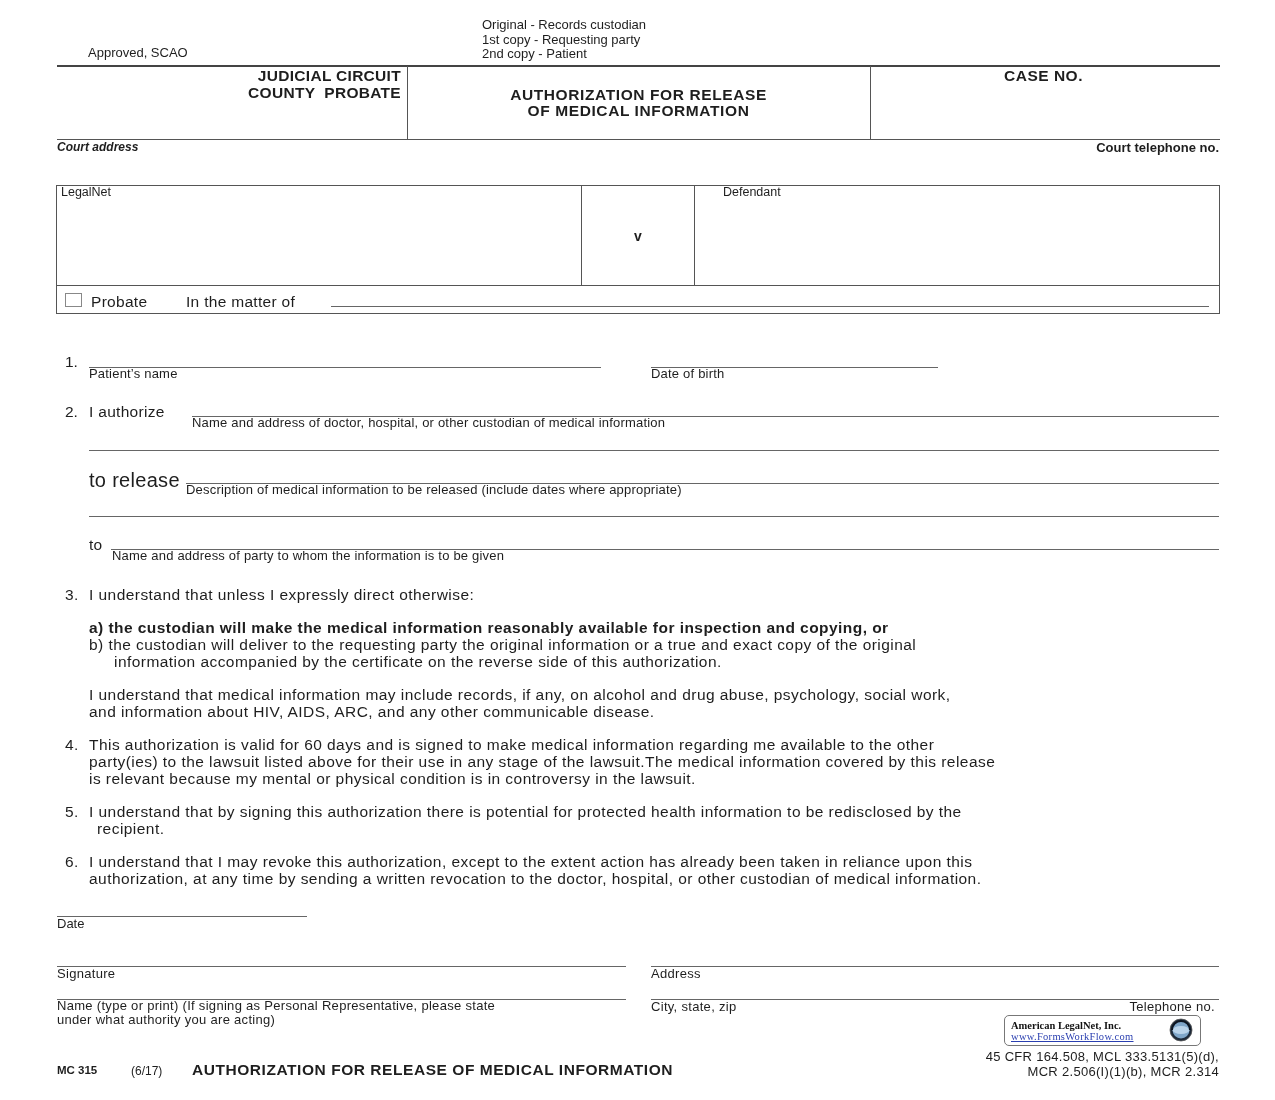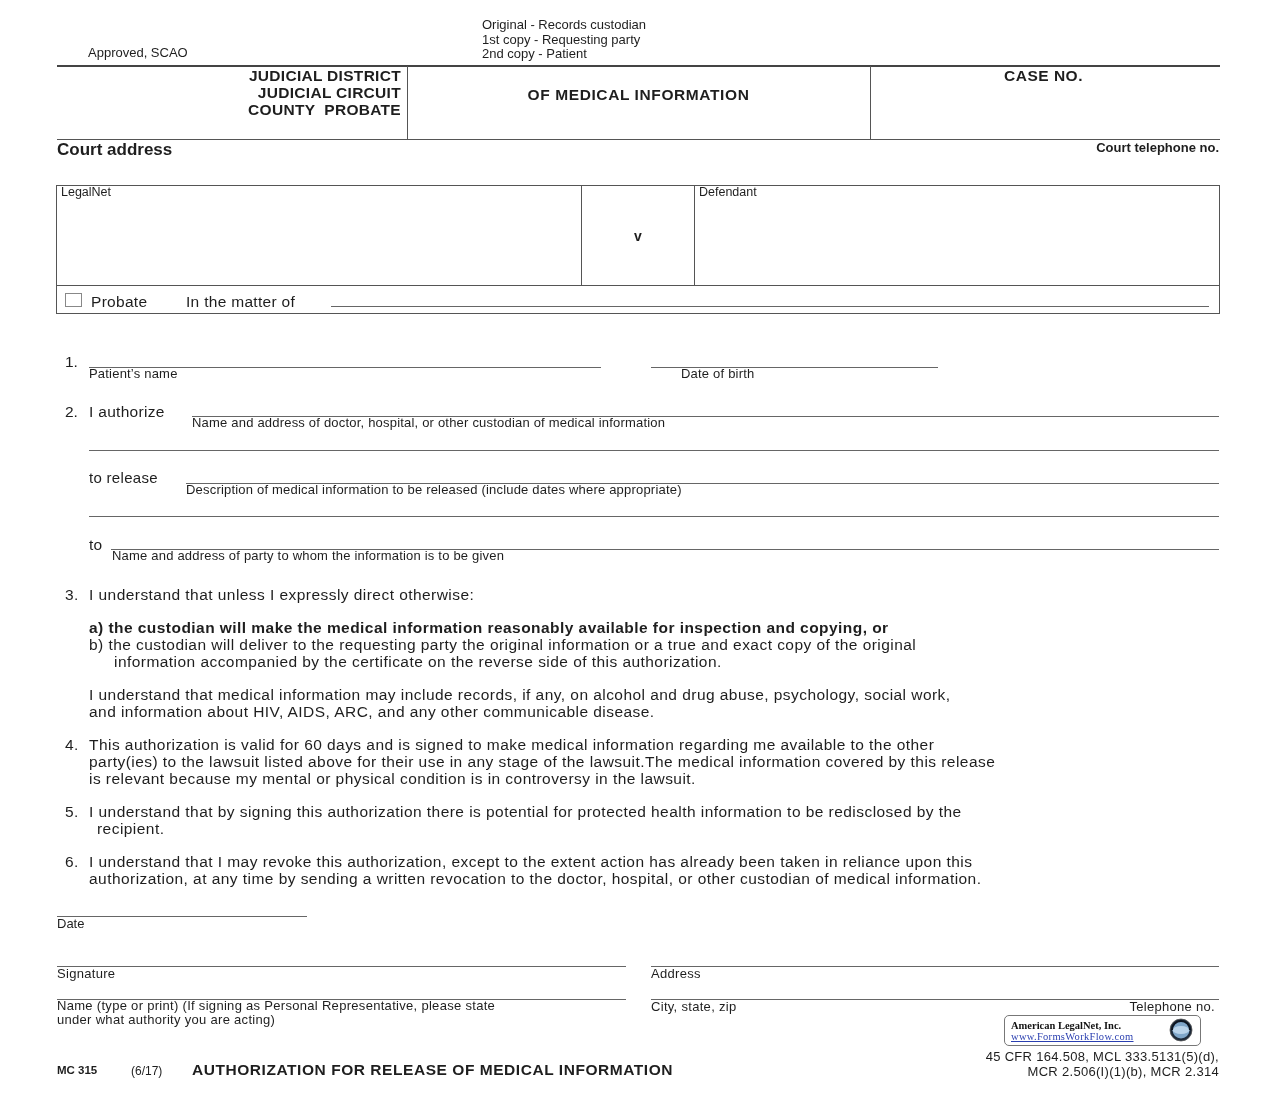--- a/index.html
+++ b/index.html
@@ -29,73 +29,73 @@
   <div>1st copy - Requesting party</div>
   <div>2nd copy - Patient</div>
 </div>
 
 <div class="hline" style="left:57px; top:65px; width:1163px; border-top:2px solid #444;"></div>
 <div class="hline" style="left:57px; top:139px; width:1163px;"></div>
 <div class="vline" style="left:407px; top:66px; height:73px;"></div>
 <div class="vline" style="left:870px; top:66px; height:73px;"></div>
 
 <div class="abs header-right" style="left:60px; top:67px; width:341px;">
-  <div>JUDICIAL DISTRICT</div>
   <div>JUDICIAL CIRCUIT</div>
   <div style="white-space:pre;">COUNTY  PROBATE</div>
 </div>
 
 <div class="abs bold" style="left:408px; top:87px; width:461px; text-align:center; font-size:15.5px; line-height:16px; letter-spacing:0.6px;">
+  <div>AUTHORIZATION FOR RELEASE</div>
   <div>OF MEDICAL INFORMATION</div>
 </div>
 
 <div class="abs bold" style="left:871px; top:67px; width:345px; text-align:center; font-size:15.5px; letter-spacing:0.5px;">CASE NO.</div>
 <div class="abs" style="left:880px; top:88px; width:330px; height:46px;"></div>
 
-<div class="abs bold" style="left:57px; top:140px; font-size:17px;">Court address</div>
+<div class="abs bold" style="left:57px; top:140px; font-size:12px;font-style:italic;">Court address</div>
 <div class="abs" style="left:57px; top:156px; width:600px; height:22px;"></div>
 <div class="abs bold" style="right:56px; top:140px; font-size:13px;">Court telephone no.</div>
 
 <div class="box" style="left:56px; top:185px; width:1164px; height:129px;"></div>
 <div class="vline" style="left:581px; top:185px; height:100px;"></div>
 <div class="vline" style="left:694px; top:185px; height:100px;"></div>
 <div class="hline" style="left:57px; top:285px; width:1162px;"></div>
 
 <div class="abs tiny" style="left:61px; top:185px;">LegalNet</div>
 <div class="abs" style="left:60px; top:202px; width:515px; height:78px;"></div>
 
 <div class="abs bold" style="left:582px; top:228px; width:112px; text-align:center; font-size:14px;">v</div>
 
-<div class="abs tiny" style="left:699px; top:185px;">Defendant</div>
+<div class="abs tiny" style="left:723px; top:185px;">Defendant</div>
 <div class="abs" style="left:698px; top:202px; width:515px; height:78px;"></div>
 
 <div class="abs" style="left:65px; top:293px; width:17px; height:14px; border:1px solid #888; box-sizing:border-box;"></div>
 <div class="abs" style="left:91px; top:293px; font-size:15.5px; letter-spacing:0.3px;">Probate</div>
 <div class="abs" style="left:186px; top:293px; font-size:15.5px; letter-spacing:0.3px;">In the matter of</div>
 <div class="field-line" style="left:331px; top:306px; width:878px;"></div>
 <div class="abs" style="left:333px; top:290px; width:874px; height:16px;"></div>
 
 <div class="abs" style="left:65px; top:353px; font-size:15.5px;">1.</div>
 <div class="field-line" style="left:89px; top:367px; width:512px;"></div>
 <div class="abs" style="left:90px; top:350px; width:508px; height:16px;"></div>
 <div class="caption" style="left:89px; top:366px;">Patient’s name</div>
 
 <div class="field-line" style="left:651px; top:367px; width:287px;"></div>
 <div class="abs" style="left:652px; top:350px; width:284px; height:16px;"></div>
-<div class="caption" style="left:651px; top:366px;margin-left:30px;">Date of birth</div>
+<div class="caption" style="left:651px; top:366px;">Date of birth</div>
 
 <div class="abs" style="left:65px; top:403px; font-size:15.5px;">2.</div>
 <div class="abs" style="left:89px; top:403px; font-size:15.5px; letter-spacing:0.3px;">I authorize</div>
 <div class="field-line" style="left:192px; top:416px; width:1027px;"></div>
 <div class="abs" style="left:194px; top:399px; width:1022px; height:16px;"></div>
 <div class="caption" style="left:192px; top:415px;">Name and address of doctor, hospital, or other custodian of medical information</div>
 <div class="field-line" style="left:89px; top:450px; width:1130px;"></div>
 <div class="abs" style="left:90px; top:433px; width:1126px; height:16px;"></div>
 
-<div class="abs" style="left:89px; top:469px; font-size:15px; letter-spacing:0.3px;">to release</div>
+<div class="abs" style="left:89px; top:469px; font-size:20px; letter-spacing:0.3px;">to release</div>
 <div class="field-line" style="left:186px; top:483px; width:1033px;"></div>
 <div class="abs" style="left:188px; top:466px; width:1028px; height:16px;"></div>
 <div class="caption" style="left:186px; top:482px;">Description of medical information to be released (include dates where appropriate)</div>
 <div class="field-line" style="left:89px; top:516px; width:1130px;"></div>
 <div class="abs" style="left:90px; top:499px; width:1126px; height:16px;"></div>
 
 <div class="abs" style="left:89px; top:536px; font-size:15.5px; letter-spacing:0.3px;">to</div>
 <div class="field-line" style="left:111px; top:549px; width:1108px;"></div>
 <div class="abs" style="left:113px; top:532px; width:1103px; height:16px;"></div>
 <div class="caption" style="left:112px; top:548px;">Name and address of party to whom the information is to be given</div>

